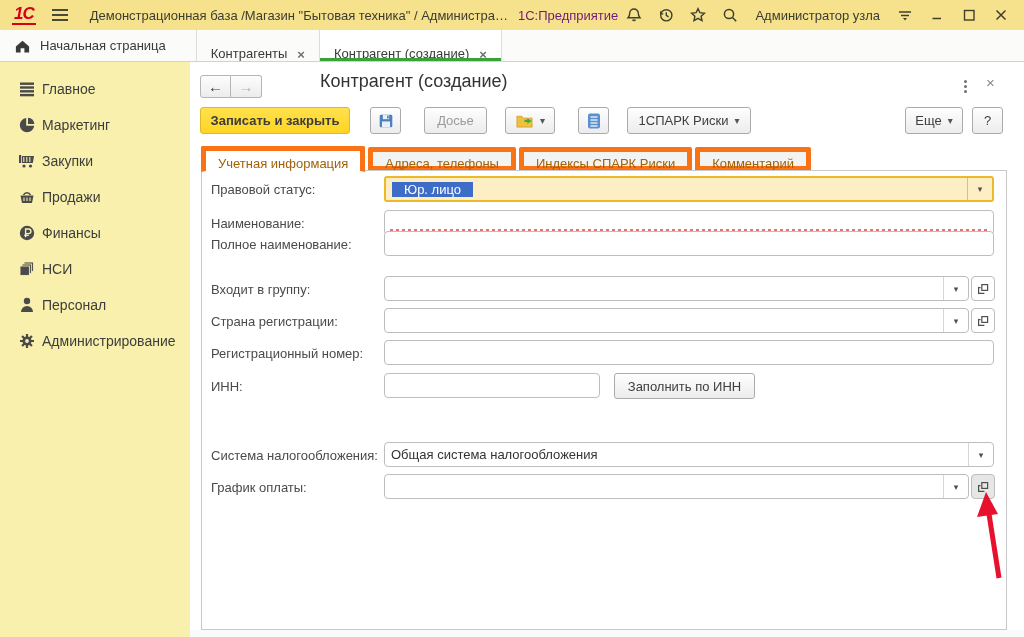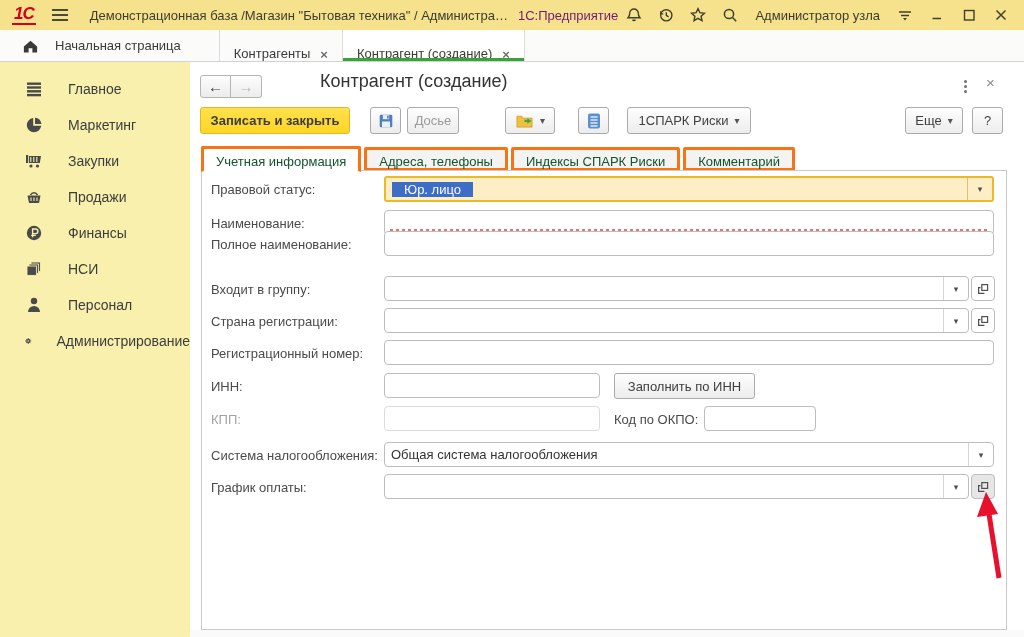--- a/index.html
+++ b/index.html
@@ -16,32 +16,32 @@
   .tb-title { margin-left:22px; font-size:13px; color:#3c3c30; white-space:nowrap; }
   .tb-app { margin-left:10px; font-size:13px; color:#701a75; }
   .tb-right { margin-left:auto; display:flex; align-items:center; gap:6px; padding-right:10px; }
   .tb-ic { width:26px; height:22px; display:flex; align-items:center; justify-content:center; cursor:pointer; }
   .tb-user { font-size:13px; color:#3c3c30; margin:0 6px; white-space:nowrap; }
   .tb-ic svg { display:block; }
 
   
   .tabbar { position:absolute; left:0; top:30px; width:1024px; height:32px;
     background:#fbfbfa; border-bottom:1px solid #d2d2d2; display:flex; align-items:stretch; }
-  .home-tab { display:flex; align-items:center; gap:16px; padding:0 38px 0 14px;
-    border-right:1px solid #dcdcdc; cursor:pointer;margin-left:8px; }
+  .home-tab { display:flex; align-items:center; gap:9px; padding:0 30px 0 14px;
+    border-right:1px solid #dcdcdc; cursor:pointer; }
   .home-tab span { font-size:13px; color:#3a3a3a; }
   .env-tab { position:relative; display:flex; align-items:flex-end; gap:10px; padding:0 14px;
     border-right:1px solid #dcdcdc; cursor:pointer; font-size:13px; color:#3a3a3a; }
   .env-tab.active { background:#fff; }
   .env-tab.active::after { content:""; position:absolute; left:0; right:0; bottom:0; height:3px; background:#3aa23a; }
   .tab-x { color:#6e6e6e; font-size:13px; font-weight:bold; cursor:pointer; line-height:1; }
 
   
   .sidebar { position:absolute; left:0; top:62px; width:190px; height:575px; background:#f8f0ac; }
-  .side-item { display:flex; align-items:center; gap:24px; height:36px; padding-left:24px; cursor:pointer; }
+  .side-item { display:flex; align-items:center; gap:5px; height:36px; padding-left:17px; cursor:pointer; }
   .side-item span.lbl { font-size:14px; color:#3d3d3d; }
   .side-item svg { display:block; }
 
   
   .main { position:absolute; left:190px; top:62px; width:834px; height:575px; background:#fff; }
 
   .navbtns { position:absolute; left:10px; top:13px; display:flex; }
   .navbtn { width:31px; height:23px; border:1px solid #b5b5b5; background:linear-gradient(#fdfdfd,#ececec);
     display:flex; align-items:center; justify-content:center; font-size:15px; color:#3a3a3a; cursor:pointer; }
   .navbtn.first { border-radius:3px 0 0 3px; }
@@ -56,22 +56,22 @@
 
   .btn { position:absolute; top:45px; height:27px; border:1px solid #ababab; border-radius:3px;
     background:linear-gradient(#fefefe,#ececec); font-size:13px; color:#3e3e3e;
     display:flex; align-items:center; justify-content:center; gap:6px; cursor:pointer; }
   .btn-yellow { background:linear-gradient(#ffe14d,#ffd523); border-color:#dcbb2a; font-weight:bold; color:#3c3c3c; }
   .btn .cdd { font-size:10px; color:#555; }
   .btn.gray-lbl { color:#9a9a9a; }
   .btn svg { display:block; }
 
   .ftabs { position:absolute; left:11px; top:83px; display:flex; align-items:flex-end; height:26px; }
-  .ftab { height:24px; line-height:23px; padding:0 12px; background:#f3f3f2; border:3px solid #f97316;
-    border-radius:2px 2px 0 0; margin-right:3px; font-size:13px; color:#14532d; cursor:pointer; }
+  .ftab { height:24px; line-height:23px; padding:0 12px; background:#f3f3f2; border:5px solid #f97316;
+    border-radius:2px 2px 0 0; margin-right:3px; font-size:13px; color:#a16207; cursor:pointer; }
   .ftab.active { height:26px; line-height:25px; background:#fff; border-bottom:1px solid #fff;
     position:relative; z-index:3; margin-bottom:-1px; }
 
   .contentbox { position:absolute; left:11px; top:108px; width:806px; height:460px;
     border:1px solid #c9c9c9; background:#fff; }
 
   .row { position:absolute; left:0; height:26px; width:100%; }
   .flabel { position:absolute; left:9px; top:0; height:26px; display:flex; align-items:center;
     font-size:13px; color:#4a4a4a; }
   .flabel.dis { color:#a3a3a3; }
@@ -283,21 +283,21 @@
       <span>Записать и закрыть</span>
     </div>
     <div class="btn" style="left:180px;width:31px">
       <svg width="18" height="18" viewBox="0 0 20 20">
         <rect x="3" y="3" width="14" height="14" rx="1.5" fill="#4d7ebe"></rect>
         <rect x="6.5" y="3.4" width="7" height="4.6" fill="#e9f0fa"></rect>
         <rect x="5.5" y="10.5" width="9" height="6.3" fill="#e9f0fa"></rect>
         <rect x="11.2" y="4" width="1.8" height="3.2" fill="#4d7ebe"></rect>
       </svg>
     </div>
-    <div class="btn gray-lbl" style="left:217px;width:52px">
+    <div class="btn gray-lbl" style="left:234px;width:63px">
       <span>Досье</span>
     </div>
     <div class="btn" style="left:315px;width:50px">
       <svg width="19" height="17" viewBox="0 0 20 18">
         <path d="M2 4.5 h5.2 l1.5 2 H18 v9.5 H2 Z" fill="#f0c040" stroke="#c89a20" stroke-width="0.8"></path>
         <path d="M10.5 9.5 l4.5 -3 v1.8 h3 v2.4 h-3 v1.8 Z" fill="#3fa83f" transform="rotate(180 14 9.5)"></path>
       </svg>
       <span class="cdd">▾</span>
     </div>
     <div class="btn" style="left:388px;width:31px">
@@ -391,26 +391,20 @@
       </div>
 
       <div class="row" style="top:202px">
         <span class="flabel">ИНН:</span>
         <input class="tinput" style="left: 182px; width: 216px;" value="">
         <div class="inlinebtn" style="left:412px;width:141px">
           <span>Заполнить по ИНН</span>
         </div>
       </div>
 
-      <div class="row" style="top:235px">
-        <span class="flabel dis">КПП:</span>
-        <input class="tinput dis" style="left: 182px; width: 216px;" value="">
-        <span class="flabel" style="left:412px">Код по ОКПО:</span>
-        <input class="tinput" style="left: 502px; width: 112px;" value="">
-      </div>
 
       <div class="row" style="top:271px">
         <span class="flabel">Система налогообложения:</span>
         <div class="combo" style="left:182px;width:610px">
           <span class="val">Общая система налогообложения</span>
           <span class="dd">▾</span>
         </div>
       </div>
 
       <div class="row" style="top:303px">

